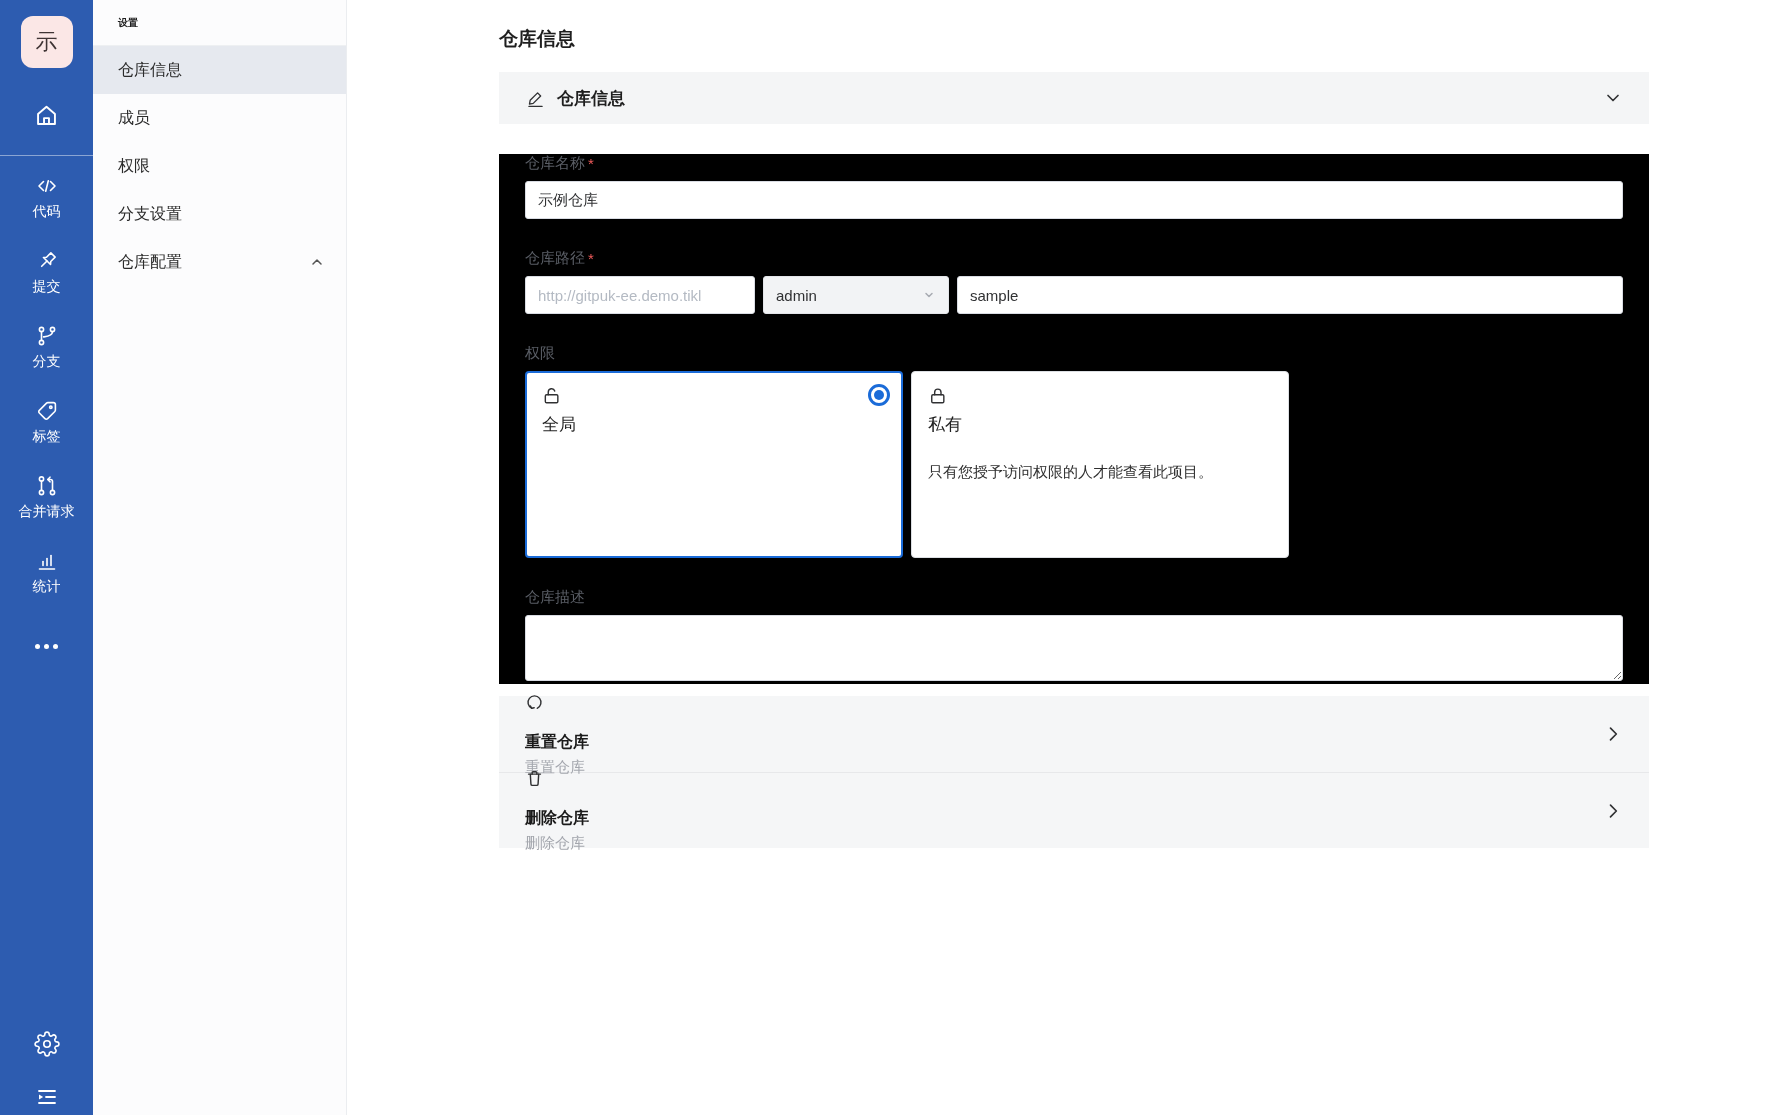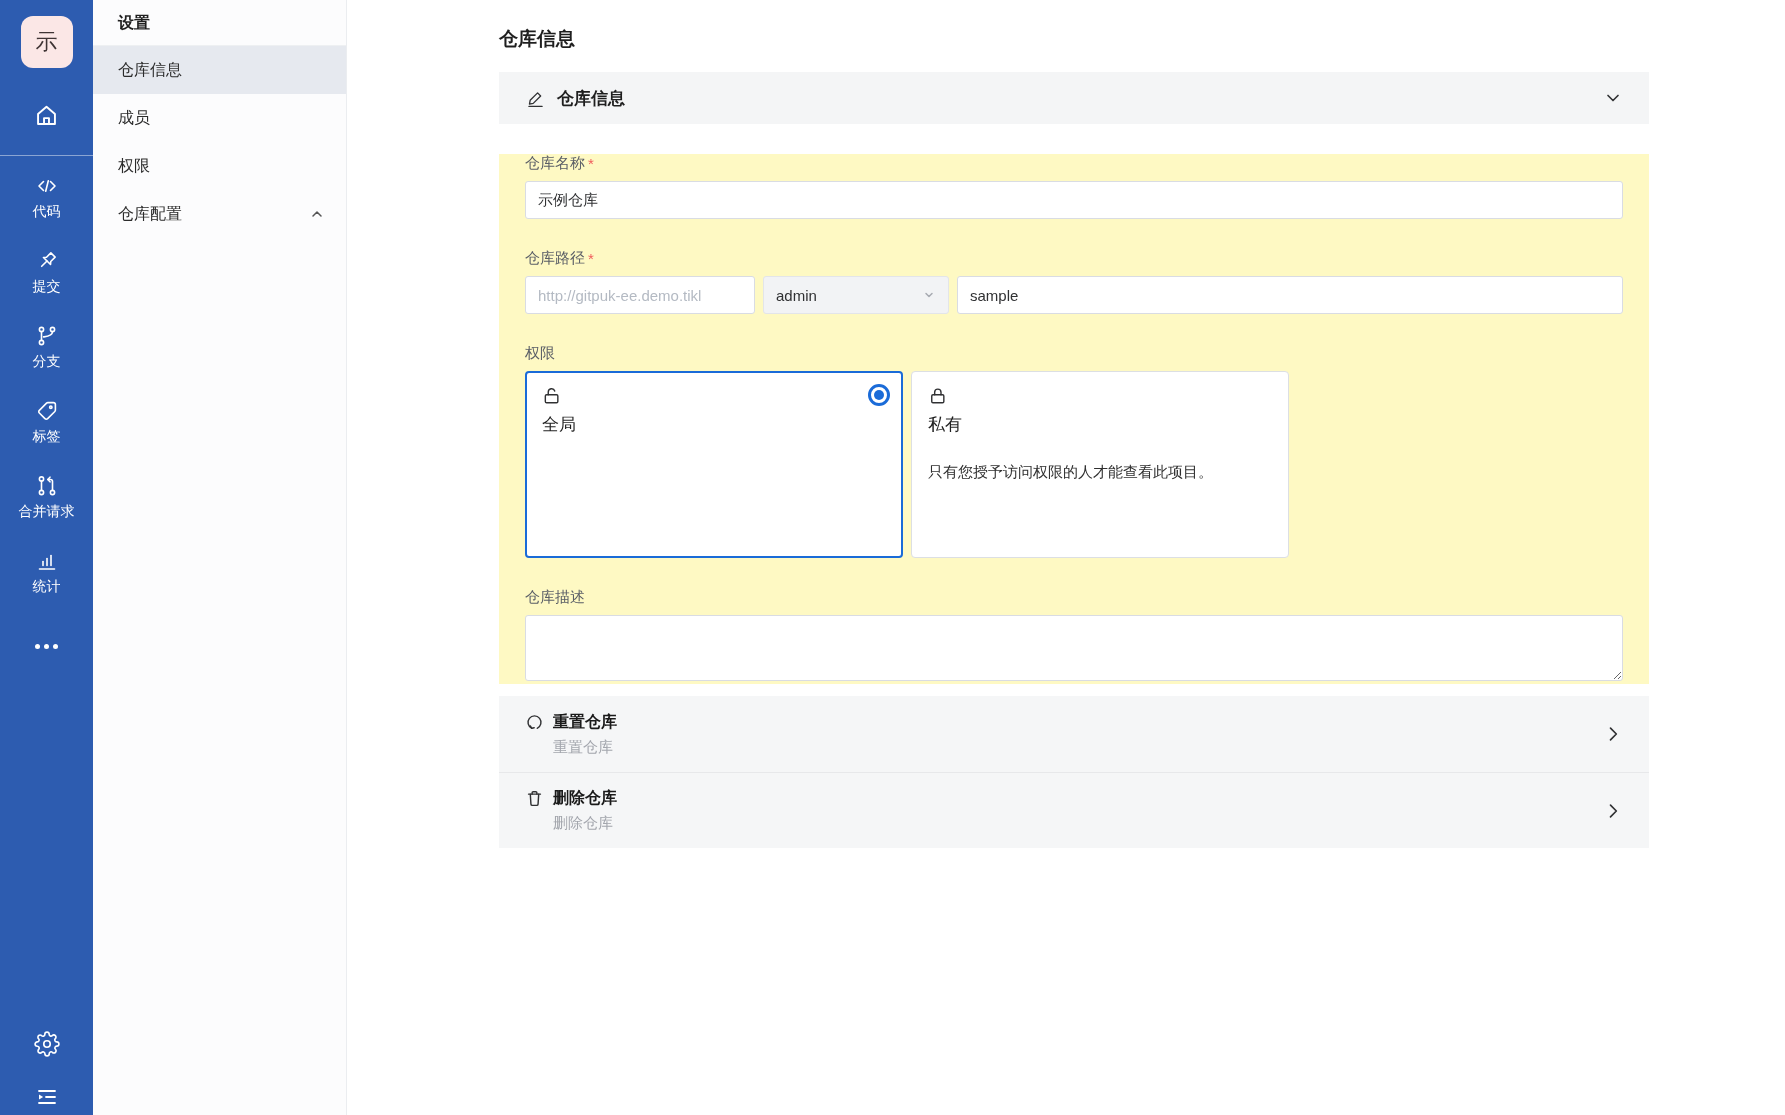--- a/index.html
+++ b/index.html
@@ -35,41 +35,41 @@
   .icon-btn { cursor:pointer; }
   .gear-wrap { margin-bottom:28px; }
   .collapse-wrap { margin-bottom:6px; }
 
   
   .secondary-sidebar {
     width:254px; flex-shrink:0; background:#fcfcfd; border-right:1px solid #ebedf0;
   }
   .settings-header {
     height:46px; line-height:46px; padding-left:25px;
-    font-size:16px; font-weight:bold; color:#1f1f1f; border-bottom:1px solid #eef0f2;
+    font-size:10px; font-weight:bold; color:#1f1f1f; border-bottom:1px solid #eef0f2;
   }
   .menu-item {
     height:48px; padding-left:25px; font-size:16px; color:#2b2b2b;
     display:flex; align-items:center; cursor:pointer;
   }
   .menu-item.active { background:#e6e9ef; }
   .menu-item .chev { margin-left:auto; margin-right:22px; color:#555; }
 
   
   .main { flex:1; overflow:auto; background:#fff; }
   .content { width:1150px; margin-left:152px; padding-bottom:40px; }
   .page-title { margin-top:26px; font-size:19px; font-weight:bold; color:#1f1f1f; }
 
   .panel { margin-top:20px; }
   .panel-header {
     height:52px; background:#f4f5f6; display:flex; align-items:center; padding:0 26px;
   }
   .panel-header .ph-title { font-size:17px; font-weight:bold; color:#1f1f1f; margin-left:11px; }
   .panel-header .ph-chev { margin-left:auto; cursor:pointer; color:#303133; }
-  .panel-body { padding:0 26px; background:#fef9c3; }
+  .panel-body { padding:0 26px; background:#000000; }
 
   .field-label {
     display:flex; align-items:center; gap:3px;
     font-size:15px; color:#5a5e66; margin-top:30px; margin-bottom:8px;
   }
   .required { color:#f05b5b; }
   .text-input {
     width:100%; height:38px; border:1px solid #d9dce3; border-radius:3px;
     padding:0 12px; font-size:15px; color:#303133; font-family:inherit; background:#fff; outline:none;
   }
@@ -107,21 +107,21 @@
   .cancel-btn {
     margin-top:25px; height:38px; padding:0 19px; background:#ededee; border:none;
     border-radius:3px; font-size:15px; color:#2b2b2b; cursor:pointer; font-family:inherit;
   }
 
   .action-rows { margin-top:12px; }
   .action-row {
     background:#f5f6f7; display:flex; align-items:center; padding:0 26px; height:76px; cursor:pointer;
   }
   .action-row + .action-row { border-top:1px solid #e7e8ea; }
-  .action-left { display:flex; gap:9px; }
+  .action-left { display:flex; gap:20px;flex-direction:column; }
   .action-left .a-icon { margin-top:1px; color:#303133; }
   .action-title { font-size:16px; font-weight:bold; color:#1a1a1a; }
   .action-sub { font-size:15px; color:#a3a6ad; margin-top:5px; }
   .action-chev { margin-left:auto; color:#303133; }
 </style>
 </head>
 <body>
 
 <div class="layout">
 
@@ -246,20 +246,23 @@
     <div class="settings-header">设置</div>
 
     <div class="menu-item active">
       <span>仓库信息</span>
     </div>
     <div class="menu-item">
       <span>成员</span>
     </div>
     <div class="menu-item">
       <span>权限</span>
+    </div>
+    <div class="menu-item">
+      <span>分支设置</span>
     </div>
     <div class="menu-item">
       <span>仓库配置</span>
       <span class="chev">
         <svg width="14" height="14" viewBox="0 0 14 14" fill="none" stroke="currentColor" stroke-width="1.5" stroke-linecap="round" stroke-linejoin="round">
           <polyline points="3 9 7 5 11 9"></polyline>
         </svg>
       </span>
     </div>
   </div>

